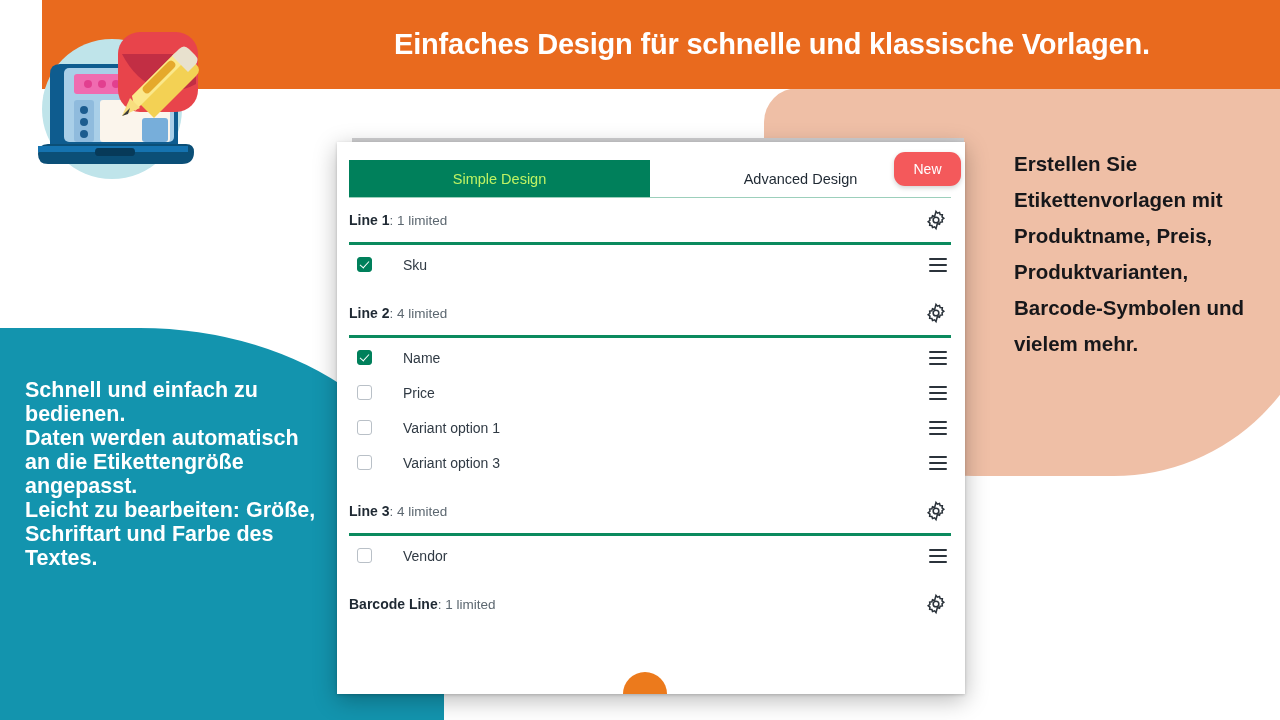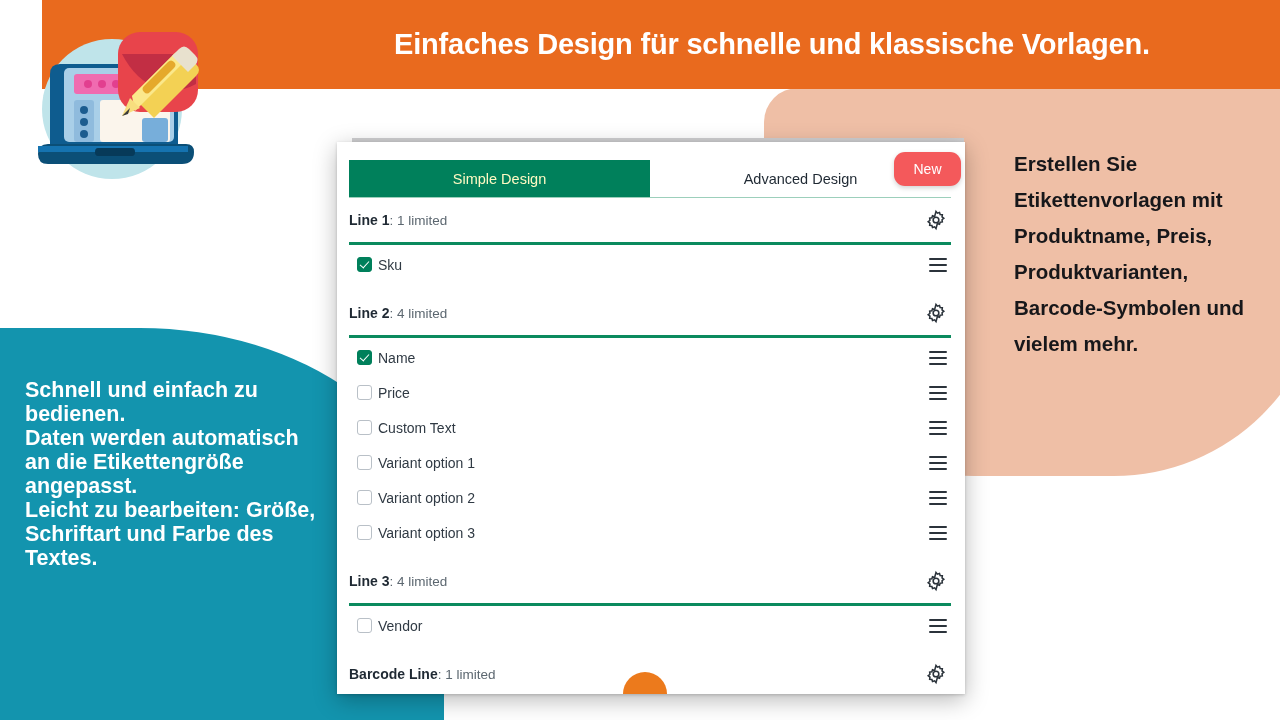--- a/index.html
+++ b/index.html
@@ -138,21 +138,21 @@
     display: flex;
     align-items: center;
     justify-content: center;
     font-size: 14.5px;
     color: #1f2933;
     cursor: pointer;
     user-select: none;
   }
   .tab.active {
     background: #00805B;
-    color: #fef9c3;
+    color: #bef264;
   }
 
   
   #new-badge {
     position: absolute;
     right: 4px; top: 10px;
     width: 67px; height: 34px;
     background: #F4595B;
     border-radius: 11px;
     display: flex;
@@ -218,21 +218,21 @@
   .cbx.checked::after {
     content: "";
     position: absolute;
     left: 4px; top: 1px;
     width: 4px; height: 8px;
     border: solid #ffffff;
     border-width: 0 1.8px 1.8px 0;
     transform: rotate(42deg);
   }
   .field-label {
-    margin-left: 6px;
+    margin-left: 31px;
     font-size: 14px;
     color: #303a44;
     white-space: nowrap;
   }
   .drag-handle {
     margin-left: auto;
     width: 18px;
     height: 14px;
     display: flex;
     flex-direction: column;
@@ -367,39 +367,21 @@
         <div class="cbx"></div>
         <div class="field-label">Price</div>
         <div class="drag-handle">
             <span></span>
             <span></span>
             <span></span>
           </div>
       </div>
       <div class="field-row">
         <div class="cbx"></div>
-        <div class="field-label">Custom Text</div>
-        <div class="drag-handle">
-            <span></span>
-            <span></span>
-            <span></span>
-          </div>
-      </div>
-      <div class="field-row">
-        <div class="cbx"></div>
         <div class="field-label">Variant option 1</div>
-        <div class="drag-handle">
-            <span></span>
-            <span></span>
-            <span></span>
-          </div>
-      </div>
-      <div class="field-row">
-        <div class="cbx"></div>
-        <div class="field-label">Variant option 2</div>
         <div class="drag-handle">
             <span></span>
             <span></span>
             <span></span>
           </div>
       </div>
       <div class="field-row">
         <div class="cbx"></div>
         <div class="field-label">Variant option 3</div>
         <div class="drag-handle">

